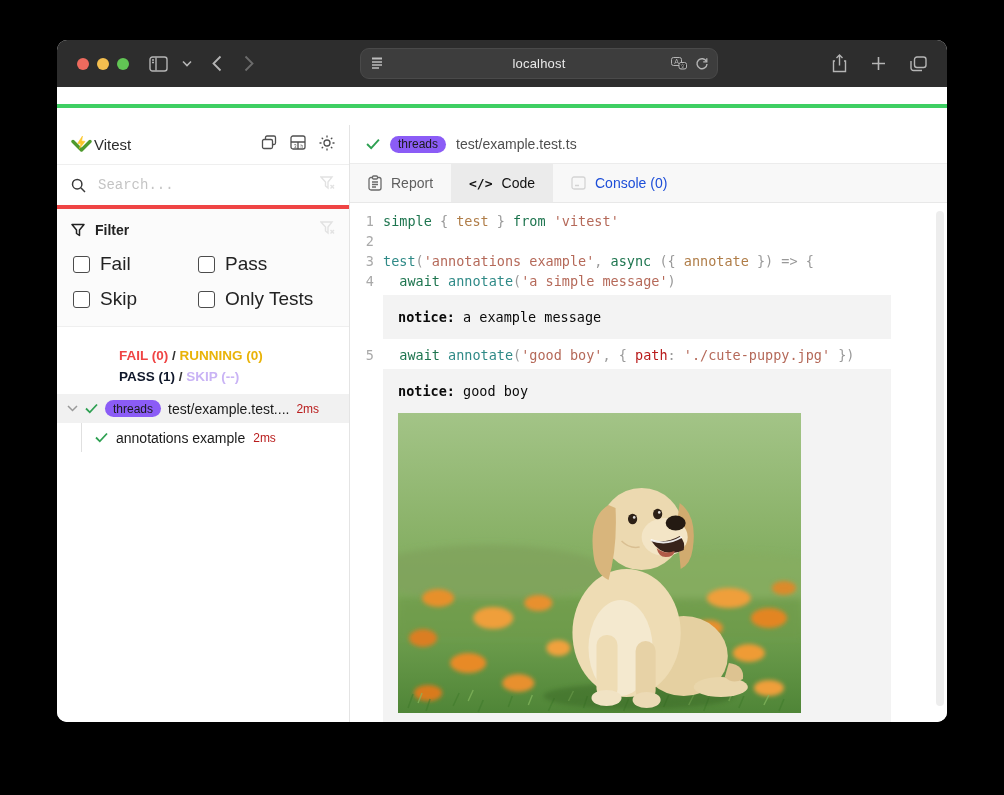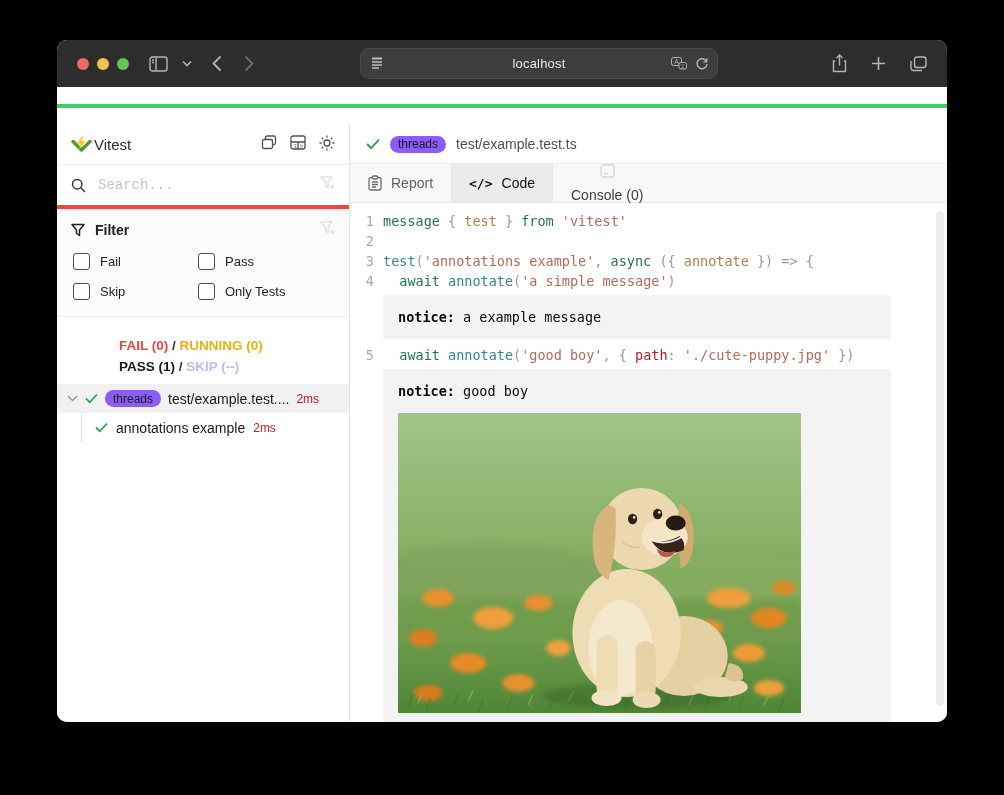--- a/index.html
+++ b/index.html
@@ -31,42 +31,42 @@
   .sb-title{font-size:15px;color:#2c2c2c;margin-left:2px;font-weight:500;flex:1;}
   .sb-header .icons{display:flex;gap:13px;color:#4f4f4f;}
   .sb-search{height:40px;flex:none;display:flex;align-items:center;gap:10px;padding:0 14px;border-bottom:4px solid #ef4444;color:#3a3a3a;font-family:Liberation Mono, monospace;}
   .sb-search input{border:0;outline:0;flex:1;font-size:14px;font-family:inherit;color:#333;background:transparent;}
   .sb-search input::placeholder{color:#c4c4c4;}
   .faded-ic{color:#e2e2e2;}
   .filter-panel{background:#fbfbfb;border-bottom:1px solid #efefef;padding:12px 14px 16px;flex:none;}
   .filter-head{display:flex;align-items:center;gap:10px;color:#222;}
   .filter-title{font-size:14px;font-weight:700;flex:1;}
   .filter-grid{display:grid;grid-template-columns:125px 1fr;row-gap:13px;margin-top:14px;margin-left:2px;}
-  .chk{display:flex;align-items:center;gap:10px;font-size:13px;color:#222;cursor:default;}
+  .chk{display:flex;align-items:center;gap:10px;font-size:19px;color:#222;cursor:default;}
   .box{width:15px;height:15px;border:1.5px solid #4c4c4c;border-radius:3px;background:#fff;flex:none;}
   .summary{margin-top:18px;padding-left:62px;font-size:13.5px;font-weight:700;line-height:21px;flex:none;}
   .c-fail{color:#ef4444}.c-run{color:#e9b308}.c-pass{color:#0f172a}.c-skip{color:#c9b3f5}.c-sep{color:#333}
   .tree{margin-top:7px;flex:1;min-height:0;}
   .tree-row{height:29px;display:flex;align-items:center;gap:7px;padding:0 10px;font-size:14px;color:#1a1a1a;}
   .tree-row.selected{background:#f1f1f1;}
   .badge{background:#8b5cf6;color:#1a1a1a;border-radius:9px;padding:2.5px 8px;font-size:12px;line-height:1;flex:none;}
   .t-name{white-space:nowrap;overflow:hidden;}
   .t-time{font-size:12px;color:#b91c1c;flex:none;}
   .tree-child{margin-left:24px;border-left:1px solid #e0e0e0;height:29px;display:flex;align-items:center;gap:8px;padding-left:13px;font-size:14px;color:#1a1a1a;}
   .chev{color:#9a9a9a;display:flex;}
   .check{color:#2ea052;display:flex;flex:none;}
   
   .main-header{height:38px;flex:none;display:flex;align-items:center;gap:10px;padding:0 16px;border-bottom:1px solid #ececec;}
   .file-path{font-size:14px;color:#4f4f4f;}
   .tabs{height:38px;flex:none;display:flex;background:#f8f8f8;border-bottom:1px solid #e8e8e8;}
   .tab{display:flex;align-items:center;gap:9px;padding:0 18px;font-size:14px;color:#5f5f5f;cursor:default;}
   .tab .t-ic{display:flex;color:#6a6a6a;}
   .tab.active{background:#ebebeb;color:#111;}
   .tab.active .t-ic{color:#111;}
-  .tab.disabled{color:#404040;flex-direction:column;}
+  .tab.disabled{color:#1d4ed8;}
   .tab.disabled .t-ic{color:#d4d4d4;}
   .code-ic{font-family:"DejaVu Sans Mono",monospace;font-size:13px;font-weight:700;}
   
   .editor{flex:1;min-height:0;overflow:hidden;padding-top:8px;font-family:"DejaVu Sans Mono",monospace;font-size:13.5px;}
   .code-line{display:flex;height:20px;line-height:20px;white-space:pre;}
   .gutter{width:24px;flex:none;text-align:right;color:#a9a9a9;margin-right:9px;}
   .tk-kw{color:#1e754f}.tk-fn{color:#2f8a87}.tk-str{color:#b56959}.tk-var{color:#b07d48}
   .tk-prop{color:#b91c1c}.tk-pun{color:#999999}.tk-plain{color:#393a34}
   .notice{margin:4px 56px 6px 33px;background:#f3f3f3;padding:13px 15px;font-size:13.5px;line-height:18px;color:#0a0a0a;}
   .notice b{font-weight:700;}
@@ -311,21 +311,21 @@
             <svg width="15" height="14" viewBox="0 0 15 14" fill="none" stroke="currentColor" stroke-width="1.3">
                 <rect x="1" y="1" width="13" height="12" rx="2"></rect>
                 <path d="M4 9.5 H8"></path>
               </svg>
           </span>
           <span>Console (0)</span>
         </div>
       </div>
 
       <div class="editor">
-          <div class="code-line"><span class="gutter">1</span><span><span class="tk-kw">message</span><span class="tk-pun"> { </span><span class="tk-var">test</span><span class="tk-pun"> } </span><span class="tk-kw">from</span><span class="tk-plain"> </span><span class="tk-str">'vitest'</span></span></div>
+          <div class="code-line"><span class="gutter">1</span><span><span class="tk-kw">simple</span><span class="tk-pun"> { </span><span class="tk-var">test</span><span class="tk-pun"> } </span><span class="tk-kw">from</span><span class="tk-plain"> </span><span class="tk-str">'vitest'</span></span></div>
           <div class="code-line"><span class="gutter">2</span><span></span></div>
           <div class="code-line"><span class="gutter">3</span><span><span class="tk-fn">test</span><span class="tk-pun">(</span><span class="tk-str">'annotations example'</span><span class="tk-pun">, </span><span class="tk-kw">async</span><span class="tk-pun"> ({ </span><span class="tk-var">annotate</span><span class="tk-pun"> }) =&gt; {</span></span></div>
           <div class="code-line"><span class="gutter">4</span><span><span class="tk-plain">  </span><span class="tk-kw">await</span><span class="tk-plain"> </span><span class="tk-fn">annotate</span><span class="tk-pun">(</span><span class="tk-str">'a simple message'</span><span class="tk-pun">)</span></span></div>
           <div class="notice"><b>notice:</b><span> a example message</span></div>
           <div class="code-line"><span class="gutter">5</span><span><span class="tk-plain">  </span><span class="tk-kw">await</span><span class="tk-plain"> </span><span class="tk-fn">annotate</span><span class="tk-pun">(</span><span class="tk-str">'good boy'</span><span class="tk-pun">, { </span><span class="tk-prop">path</span><span class="tk-pun">: </span><span class="tk-str">'./cute-puppy.jpg'</span><span class="tk-pun"> })</span></span></div>
           <div class="notice"><b>notice:</b><span> good boy</span>
   <svg class="pup" viewBox="0 0 402 300" preserveAspectRatio="none">
     <defs>
       <linearGradient id="bgG" x1="0" y1="0" x2="0" y2="1">
         <stop offset="0" stop-color="#a3c487"></stop>

